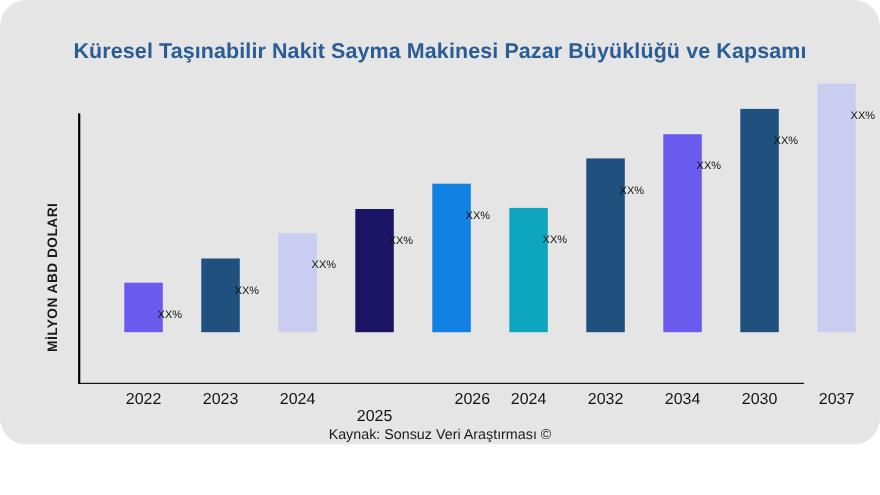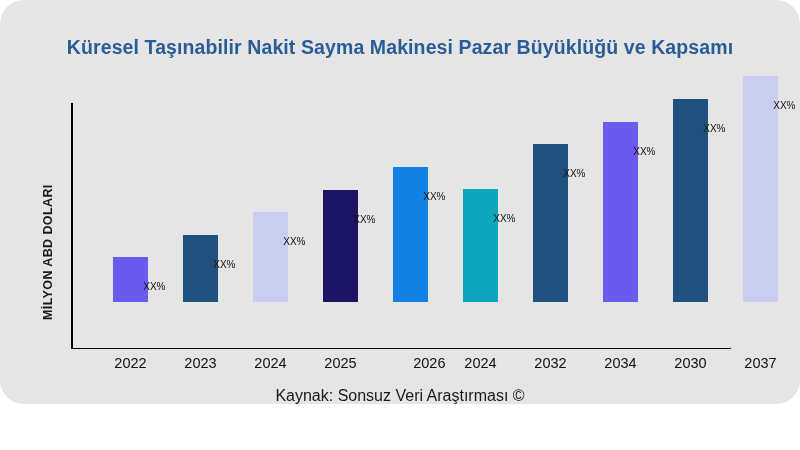--- a/index.html
+++ b/index.html
@@ -102,21 +102,21 @@
     white-space: nowrap;
   }
 
   
   .source {
     position: absolute;
     left: 0;
     top: 387px;
     width: 800px;
     text-align: center;
-    font-size: 16px;
+    font-size: 13px;
     color: #1a1a1a;
     white-space: nowrap;
   }
 </style>
 </head>
 <body>
 
 <div id="chart-root">
 
   <div class="chart-title">Küresel Taşınabilir Nakit Sayma Makinesi Pazar Büyüklüğü ve Kapsamı</div>
@@ -131,21 +131,21 @@
       <div class="bar-value" style="left: 95.5px; top: 281px;">XX%</div>
       <div class="tick-label" style="left: 95.5px;">2022</div>
       <div class="bar" style="left: 183px; height: 67px; background: rgb(32, 80, 126);"></div>
       <div class="bar-value" style="left: 165.5px; top: 259px;">XX%</div>
       <div class="tick-label" style="left: 165.5px;">2023</div>
       <div class="bar" style="left: 253px; height: 90px; background: rgb(201, 205, 240);"></div>
       <div class="bar-value" style="left: 235.5px; top: 236px;">XX%</div>
       <div class="tick-label" style="left: 235.5px;">2024</div>
       <div class="bar" style="left: 323px; height: 112px; background: rgb(28, 20, 100);"></div>
       <div class="bar-value" style="left: 305.5px; top: 214px;">XX%</div>
-      <div class="tick-label" style="left: 305.5px;">2025</div>
+      <div class="tick-label" style="left: 305.5px; margin-top: 16px;">2025</div>
       <div class="bar" style="left: 393px; height: 135px; background: rgb(18, 129, 228);"></div>
       <div class="bar-value" style="left: 375.5px; top: 191px;">XX%</div>
       <div class="tick-label" style="left: 375.5px; text-align: right;">2026</div>
       <div class="bar" style="left: 463px; height: 113px; background: rgb(13, 166, 190);"></div>
       <div class="bar-value" style="left: 445.5px; top: 213px;">XX%</div>
       <div class="tick-label" style="left: 445.5px;">2024</div>
       <div class="bar" style="left: 533px; height: 158px; background: rgb(32, 80, 126);"></div>
       <div class="bar-value" style="left: 515.5px; top: 168px;">XX%</div>
       <div class="tick-label" style="left: 515.5px;">2032</div>
       <div class="bar" style="left: 603px; height: 180px; background: rgb(106, 91, 238);"></div>

